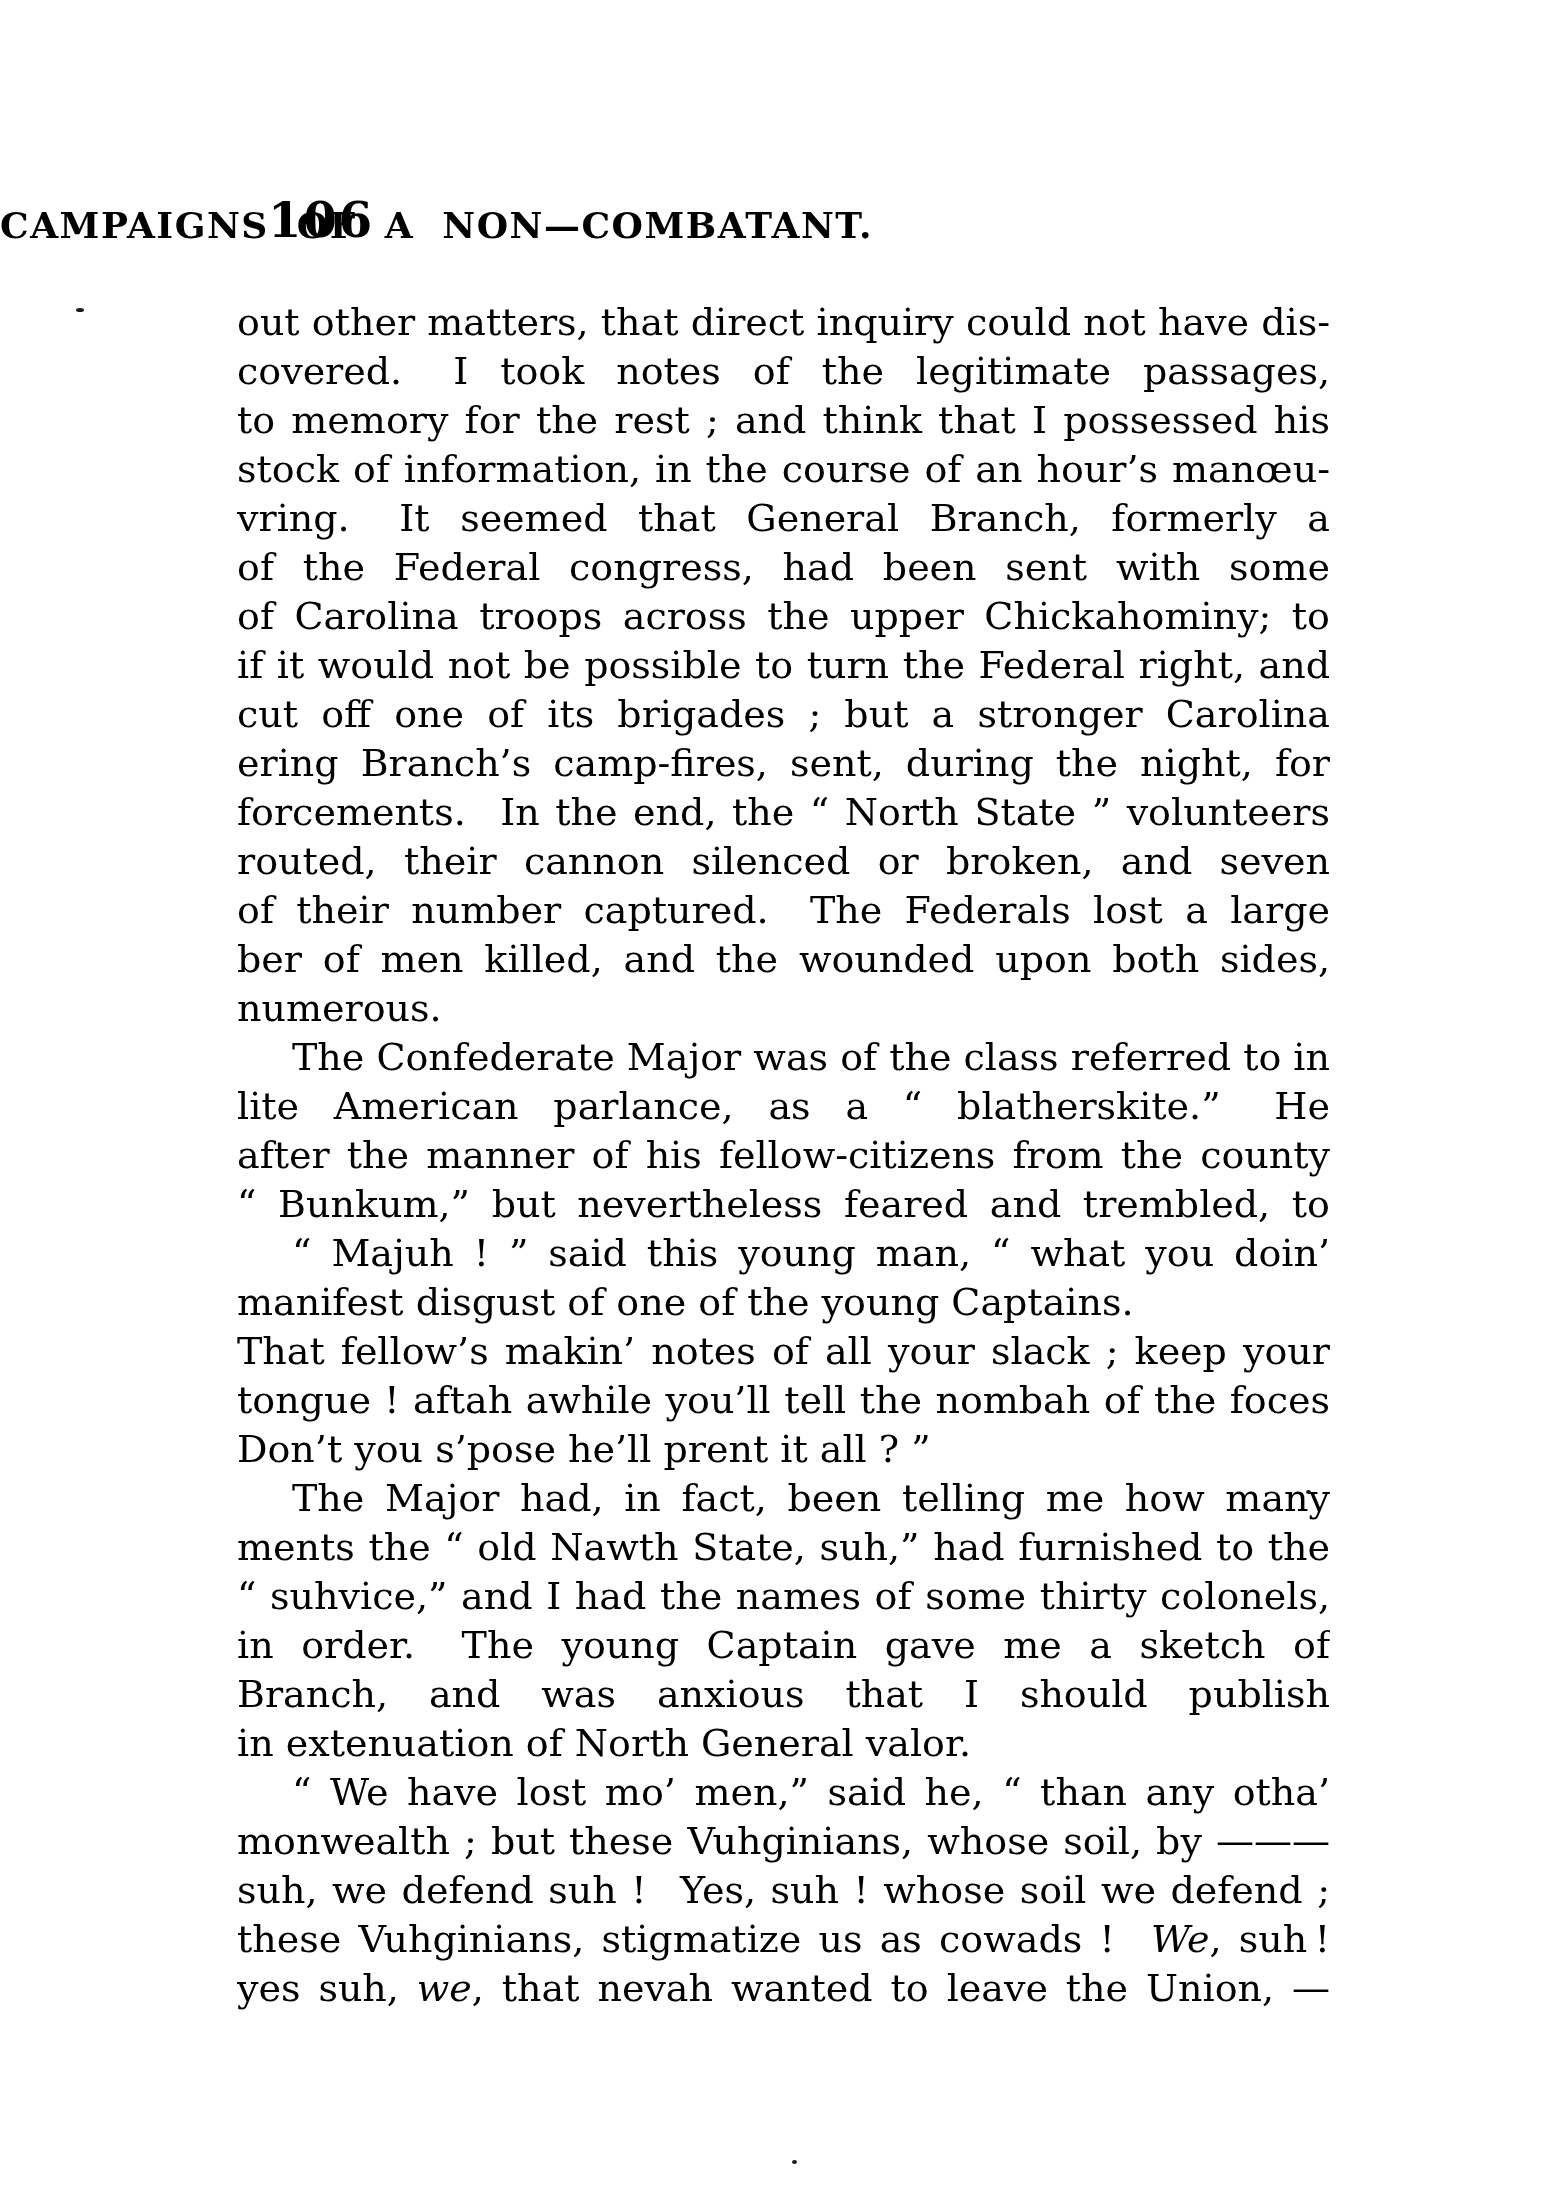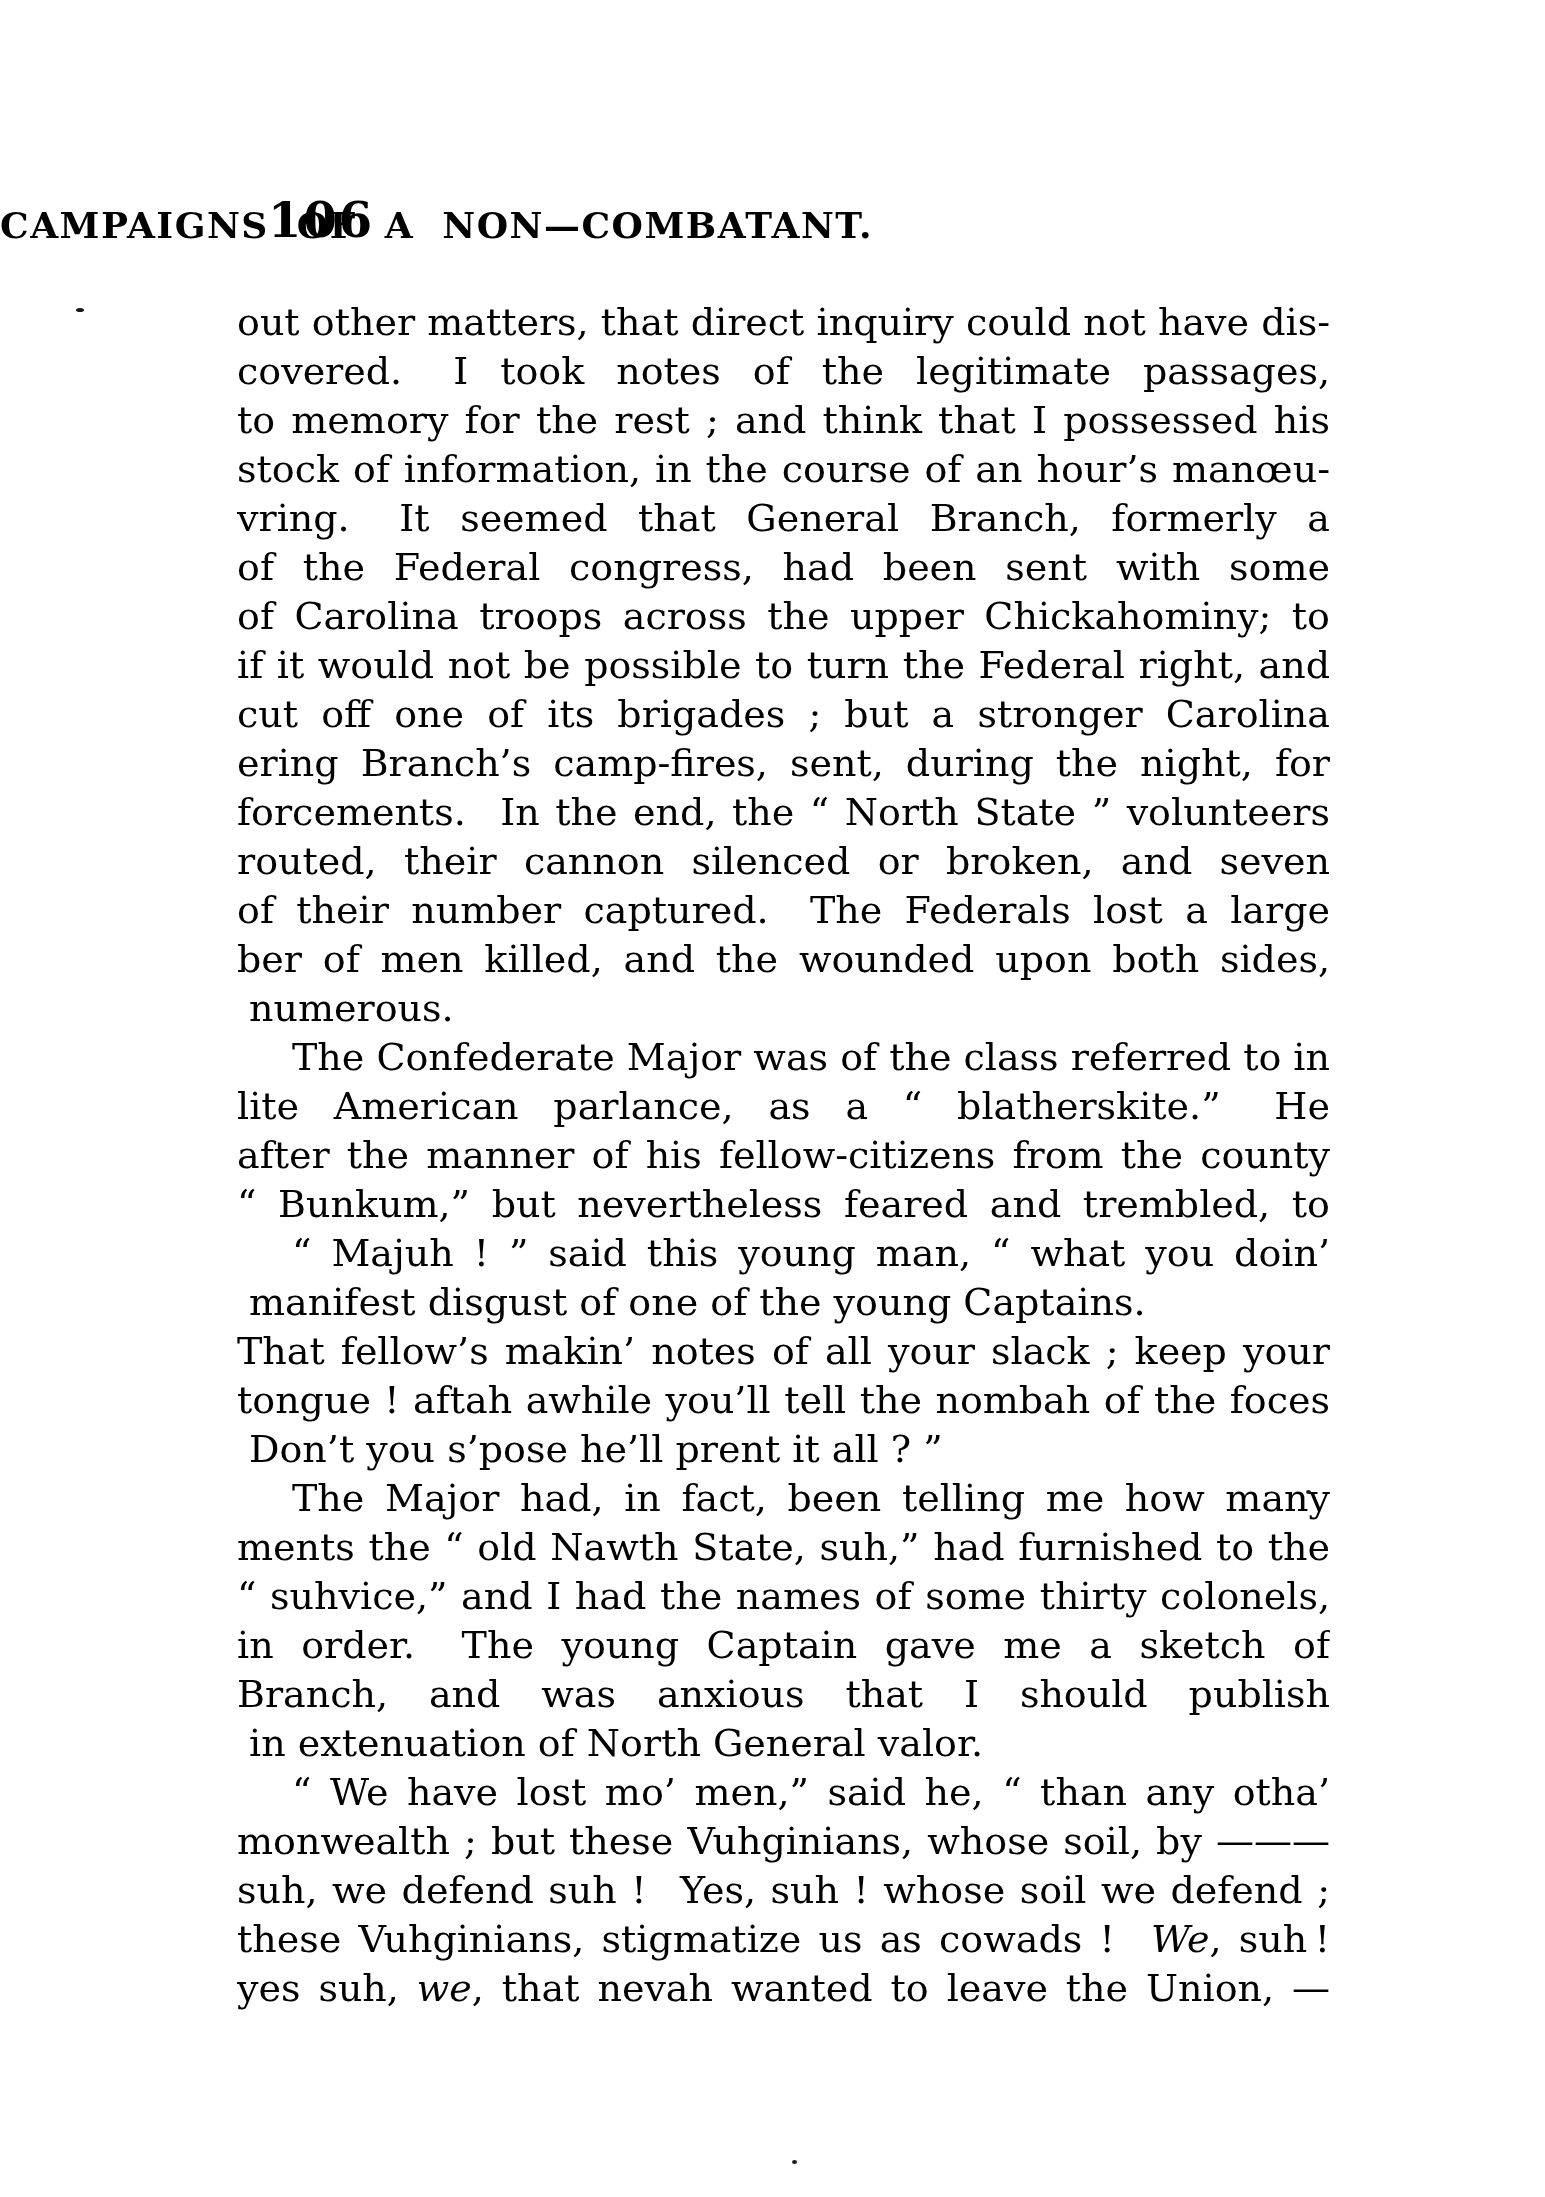--- a/index.html
+++ b/index.html
@@ -35,21 +35,21 @@
   }
   .line{
     height:49px;
     line-height:49px;
     font-size:38px;
     text-align:justify;
     text-align-last:justify;
     overflow:hidden;
     white-space:normal;
   }
-  .line.noj{text-align-last:left;margin-left:12px;}
+  .line.noj{text-align-last:left;}
   .line.ind{text-indent:55px;}
   .line em{font-style:italic;}
   .speck{
     position:absolute;
     background:#1a1a1a;
     border-radius:50%;
   }
 </style>
 </head>
 <body>

